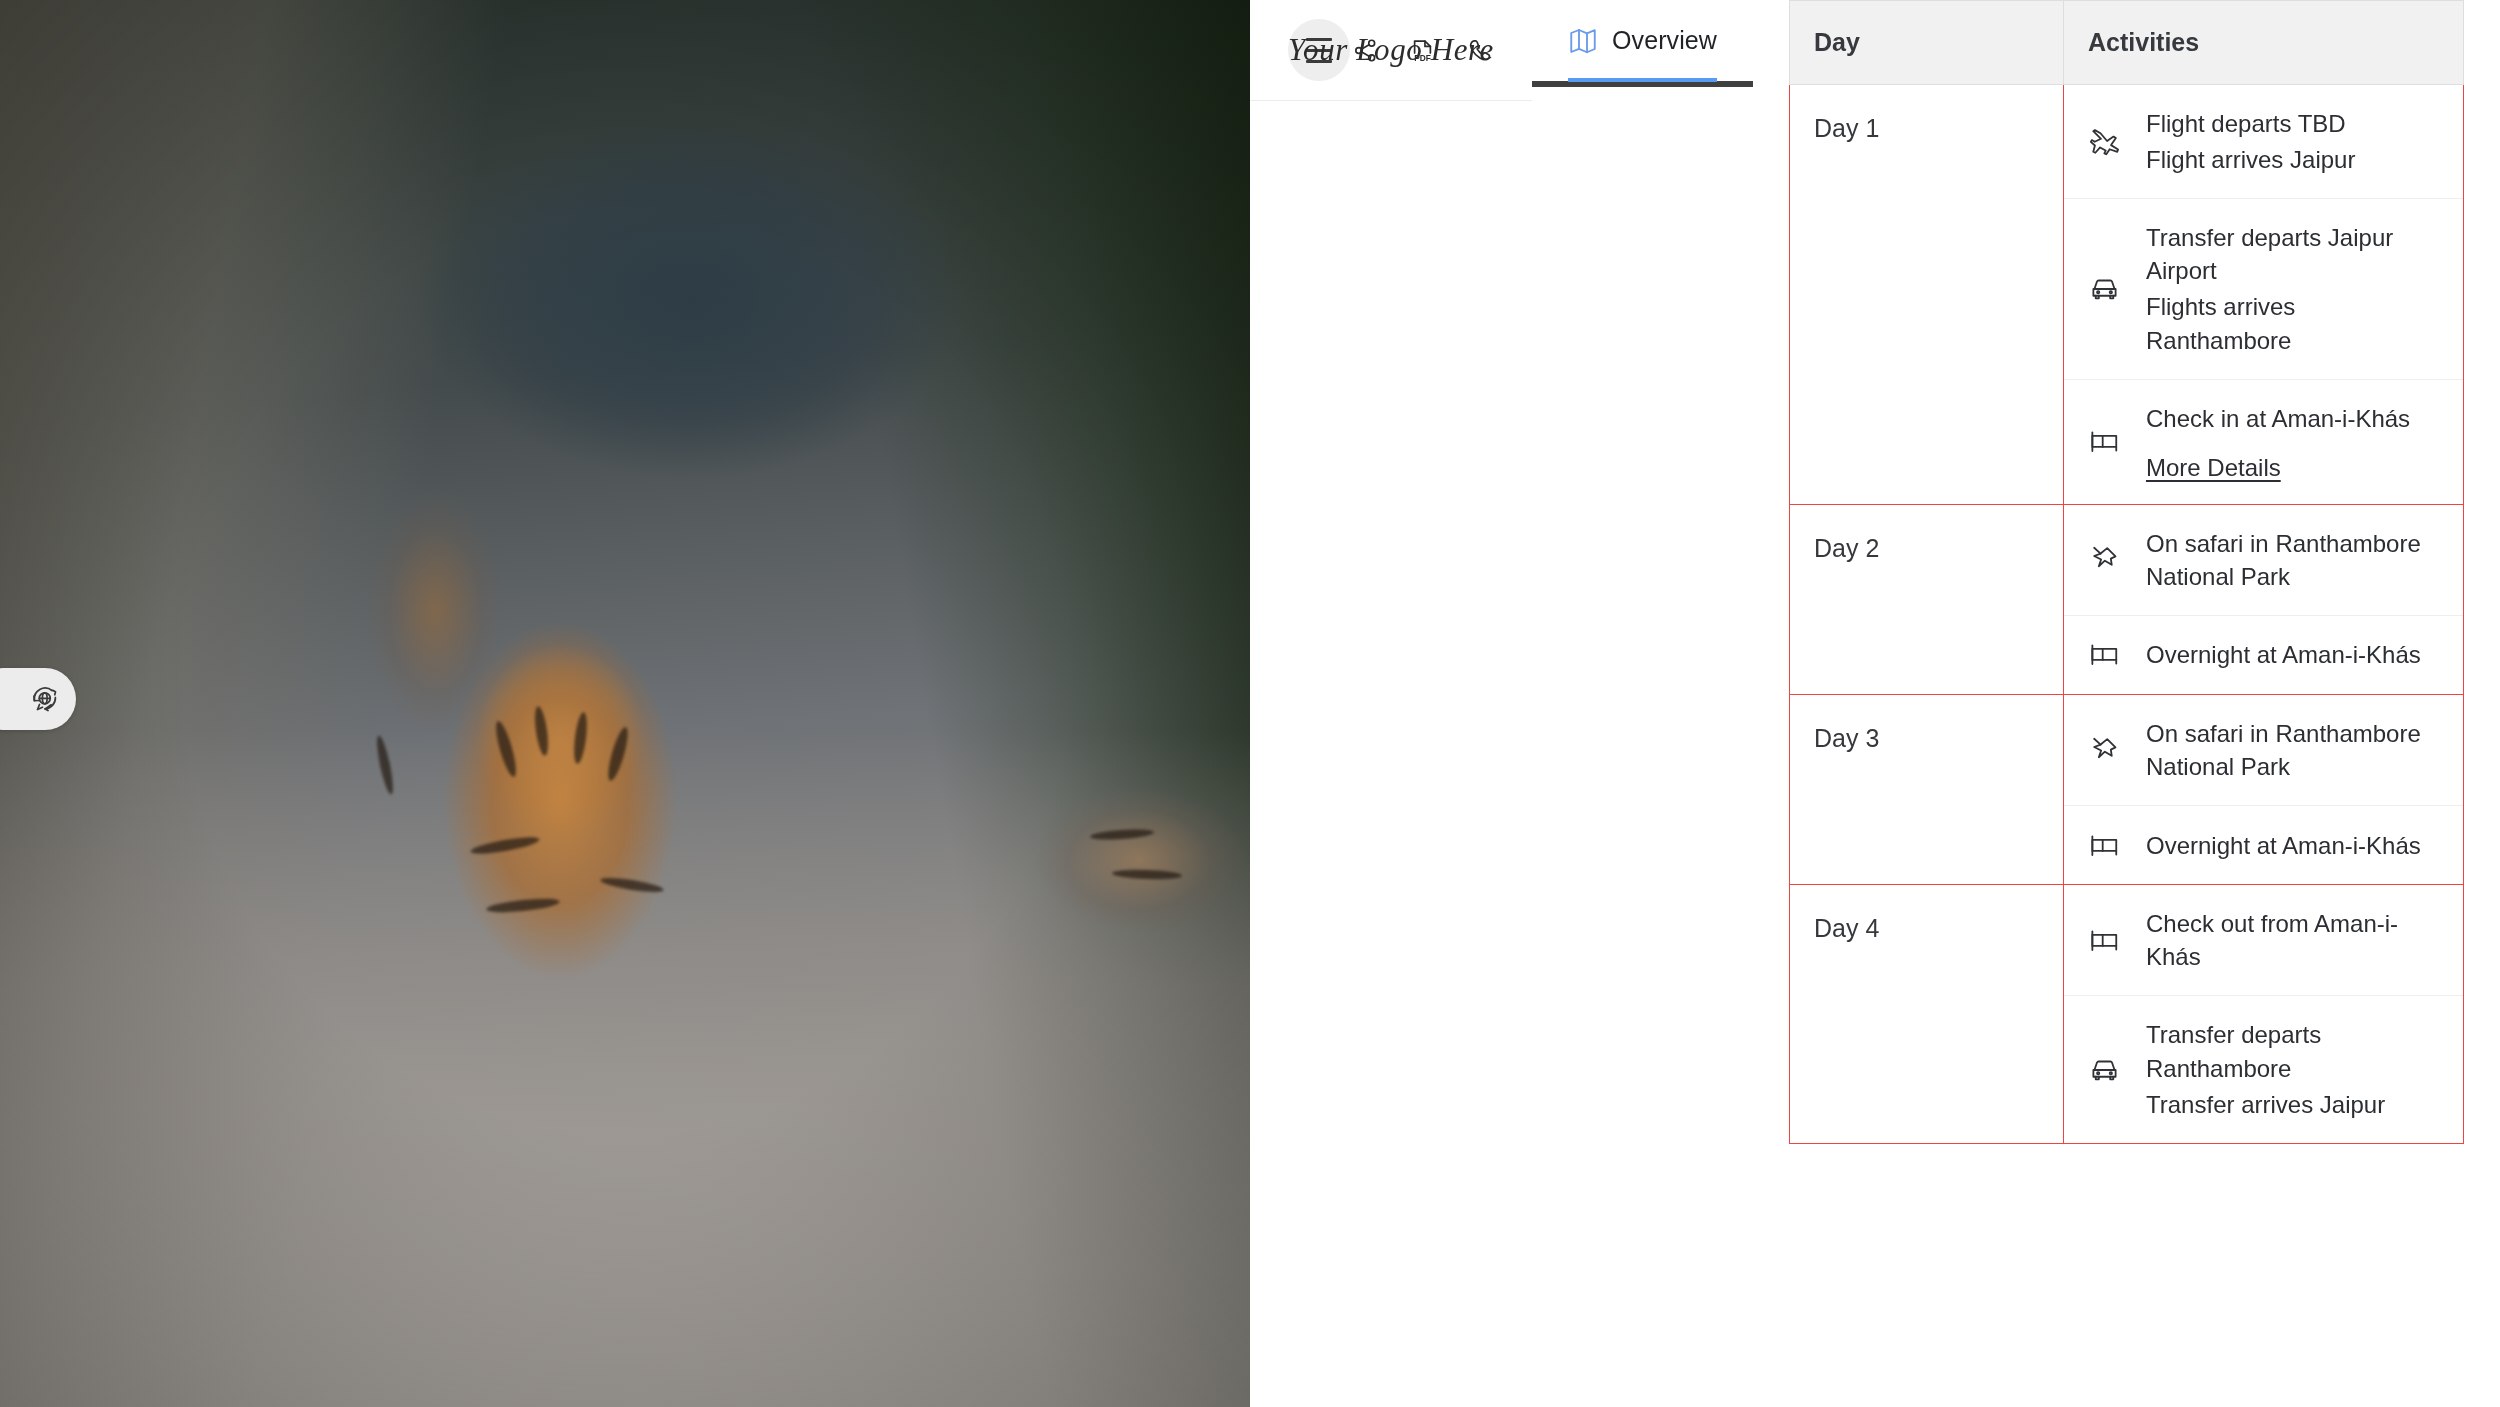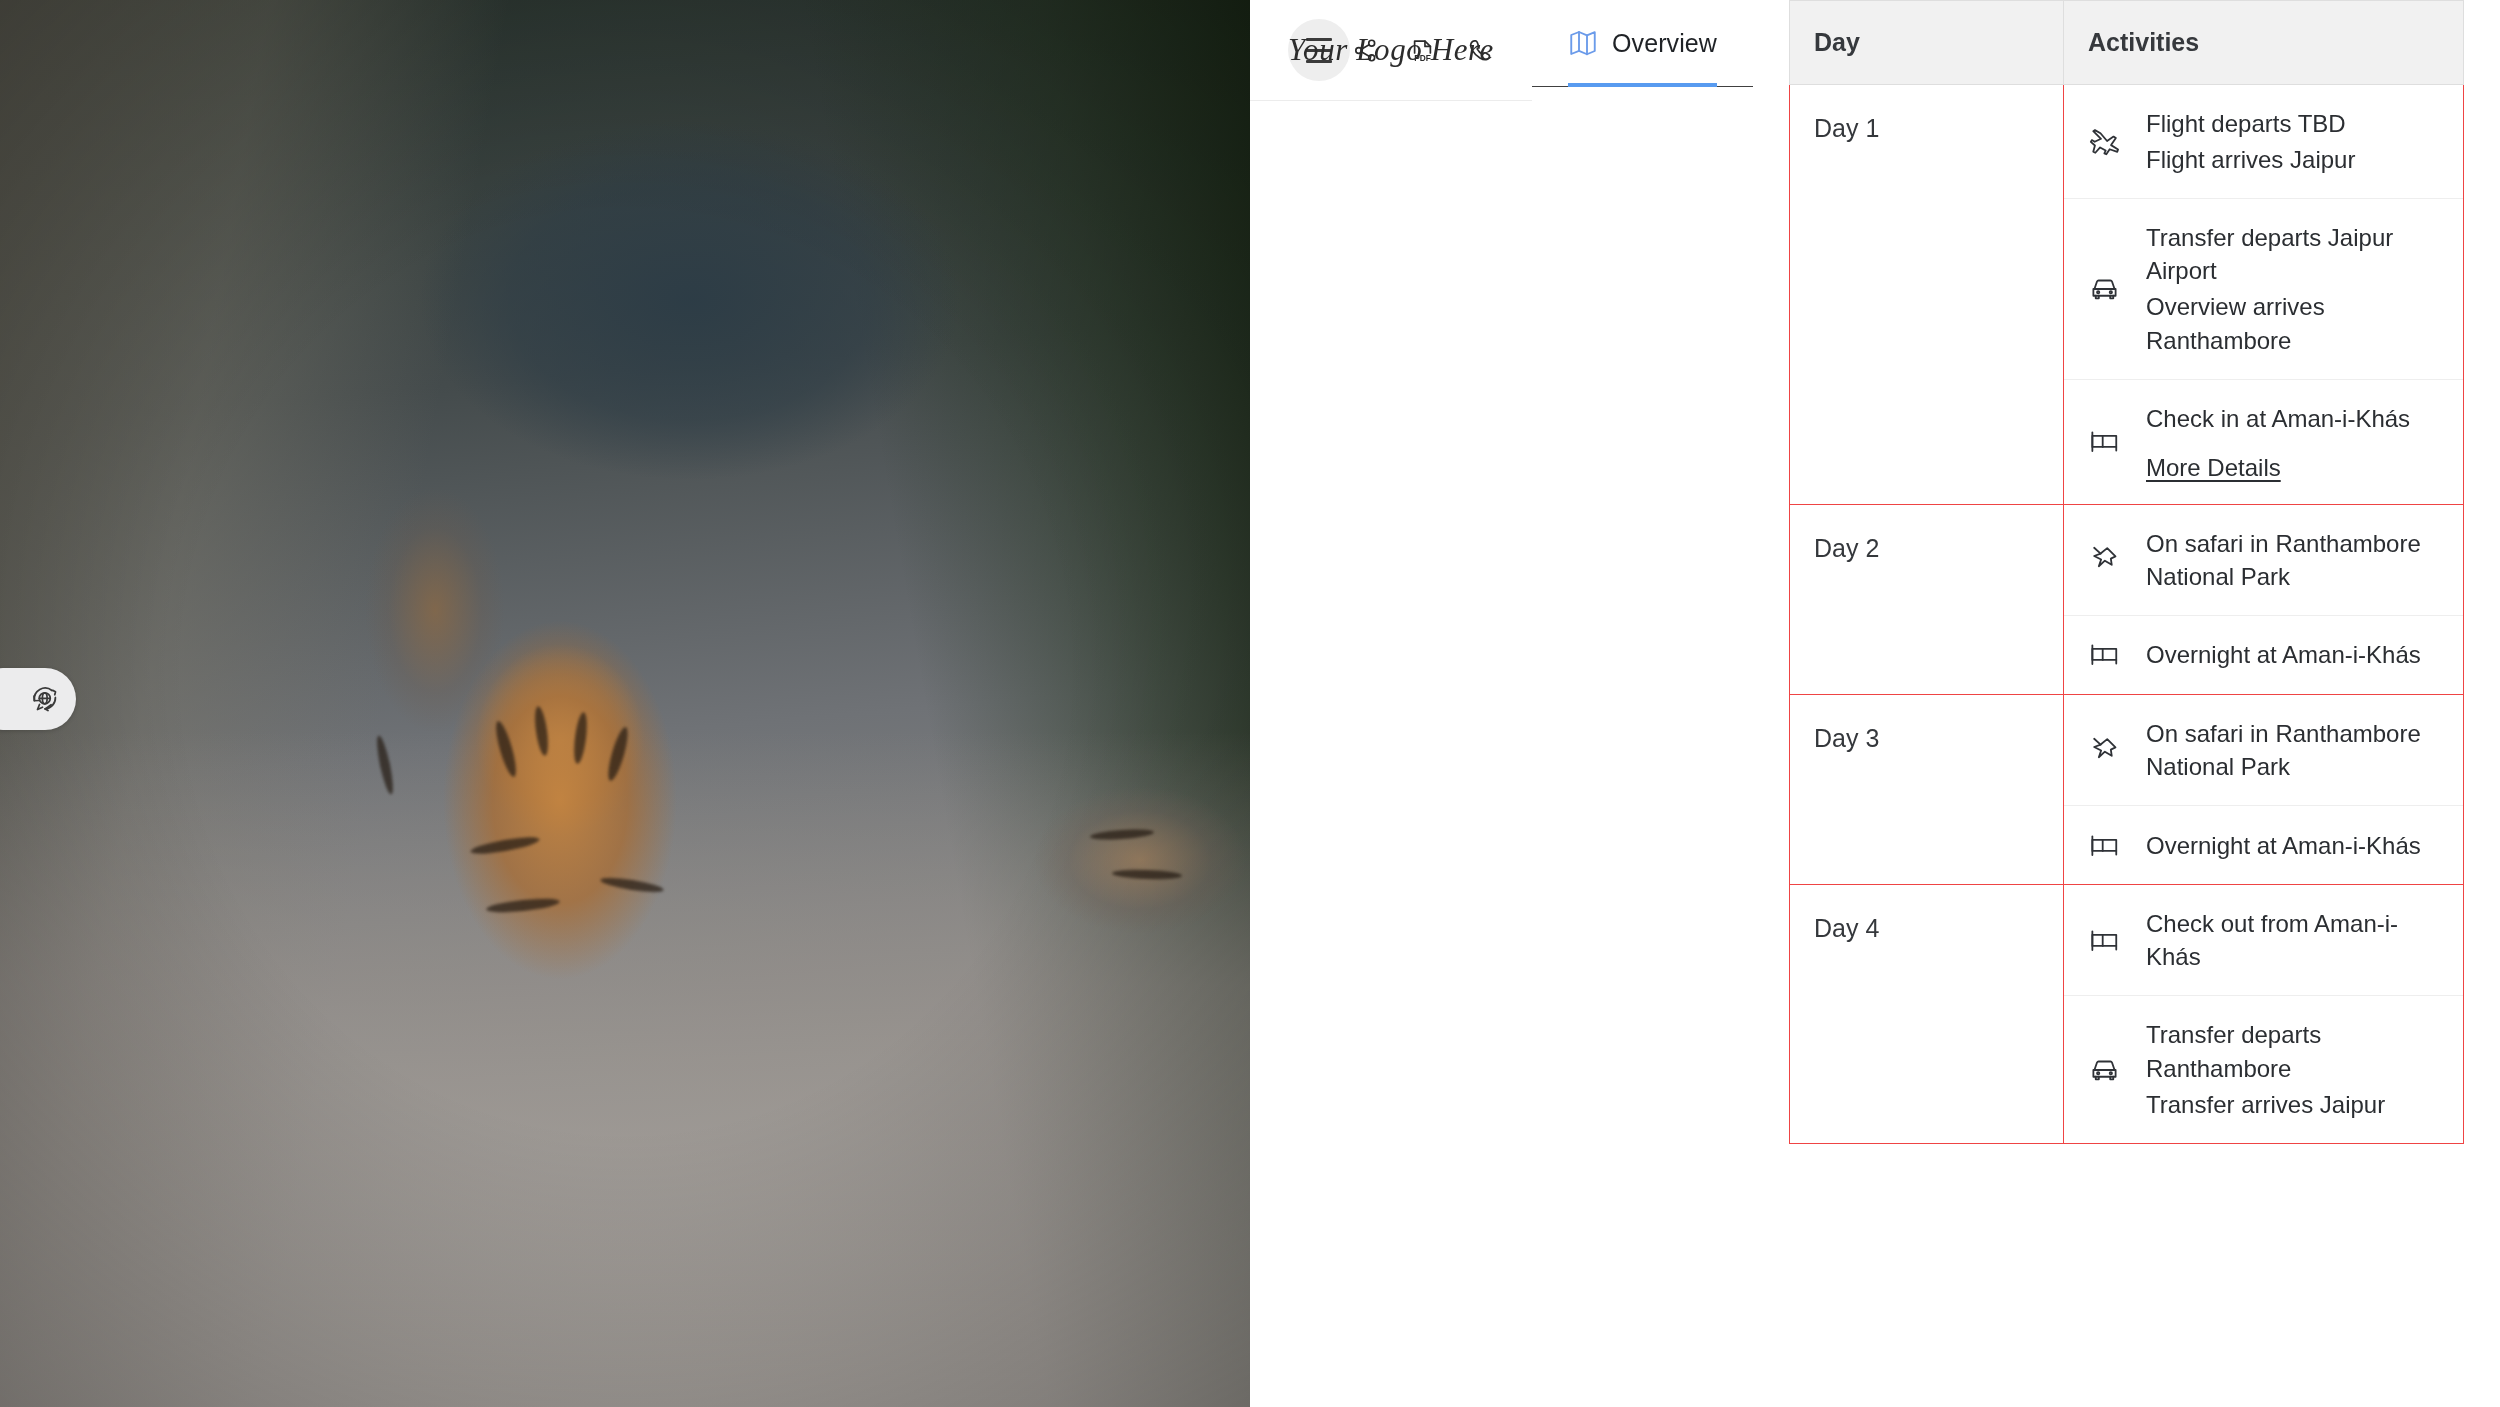--- a/index.html
+++ b/index.html
@@ -171,21 +171,21 @@
     color: #3c4148;
     transform: scaleX(0.92);
   }
 
   
   .tabs {
     height: 87px;
     flex: 0 0 87px;
     display: flex;
     align-items: stretch;
-    border-bottom: 1px solid #404040;
+    border-bottom: 6px solid #404040;
     padding: 0 36px;
   }
   .tab {
     flex: 1 1 0;
     display: flex;
     align-items: center;
     justify-content: center;
     gap: 14px;
     cursor: pointer;
     position: relative;
@@ -424,21 +424,21 @@
                         <path d="M3.4 12.4 H20.6 V17.6 H3.4 Z"></path>
                         <line x1="4.3" y1="12.4" x2="19.7" y2="12.4"></line>
                         <circle cx="7.1" cy="14.9" r="0.9"></circle>
                         <circle cx="16.9" cy="14.9" r="0.9"></circle>
                         <path d="M5.2 17.6 V19.6 H7.6 V17.6"></path>
                         <path d="M16.4 17.6 V19.6 H18.8 V17.6"></path>
                       </svg>
                     </span>
                     <div class="act-text">
                       <div class="act-line">Transfer departs Jaipur Airport</div>
-                      <div class="act-line">Overview arrives Ranthambore</div>
+                      <div class="act-line">Flights arrives Ranthambore</div>
                     </div>
                   </div>
                   <div class="act-row">
                     <span class="act-icon">
                       <svg viewBox="0 0 24 24" fill="none" stroke-width="1.4" stroke-linecap="round" stroke-linejoin="round">
                         <line x1="2.6" y1="5.0" x2="2.6" y2="19.4"></line>
                         <rect x="2.6" y="7.6" width="18.5" height="8.6"></rect>
                         <line x1="10.6" y1="7.6" x2="10.6" y2="16.2"></line>
                         <line x1="21.1" y1="16.2" x2="21.1" y2="19.0"></line>
                       </svg>

